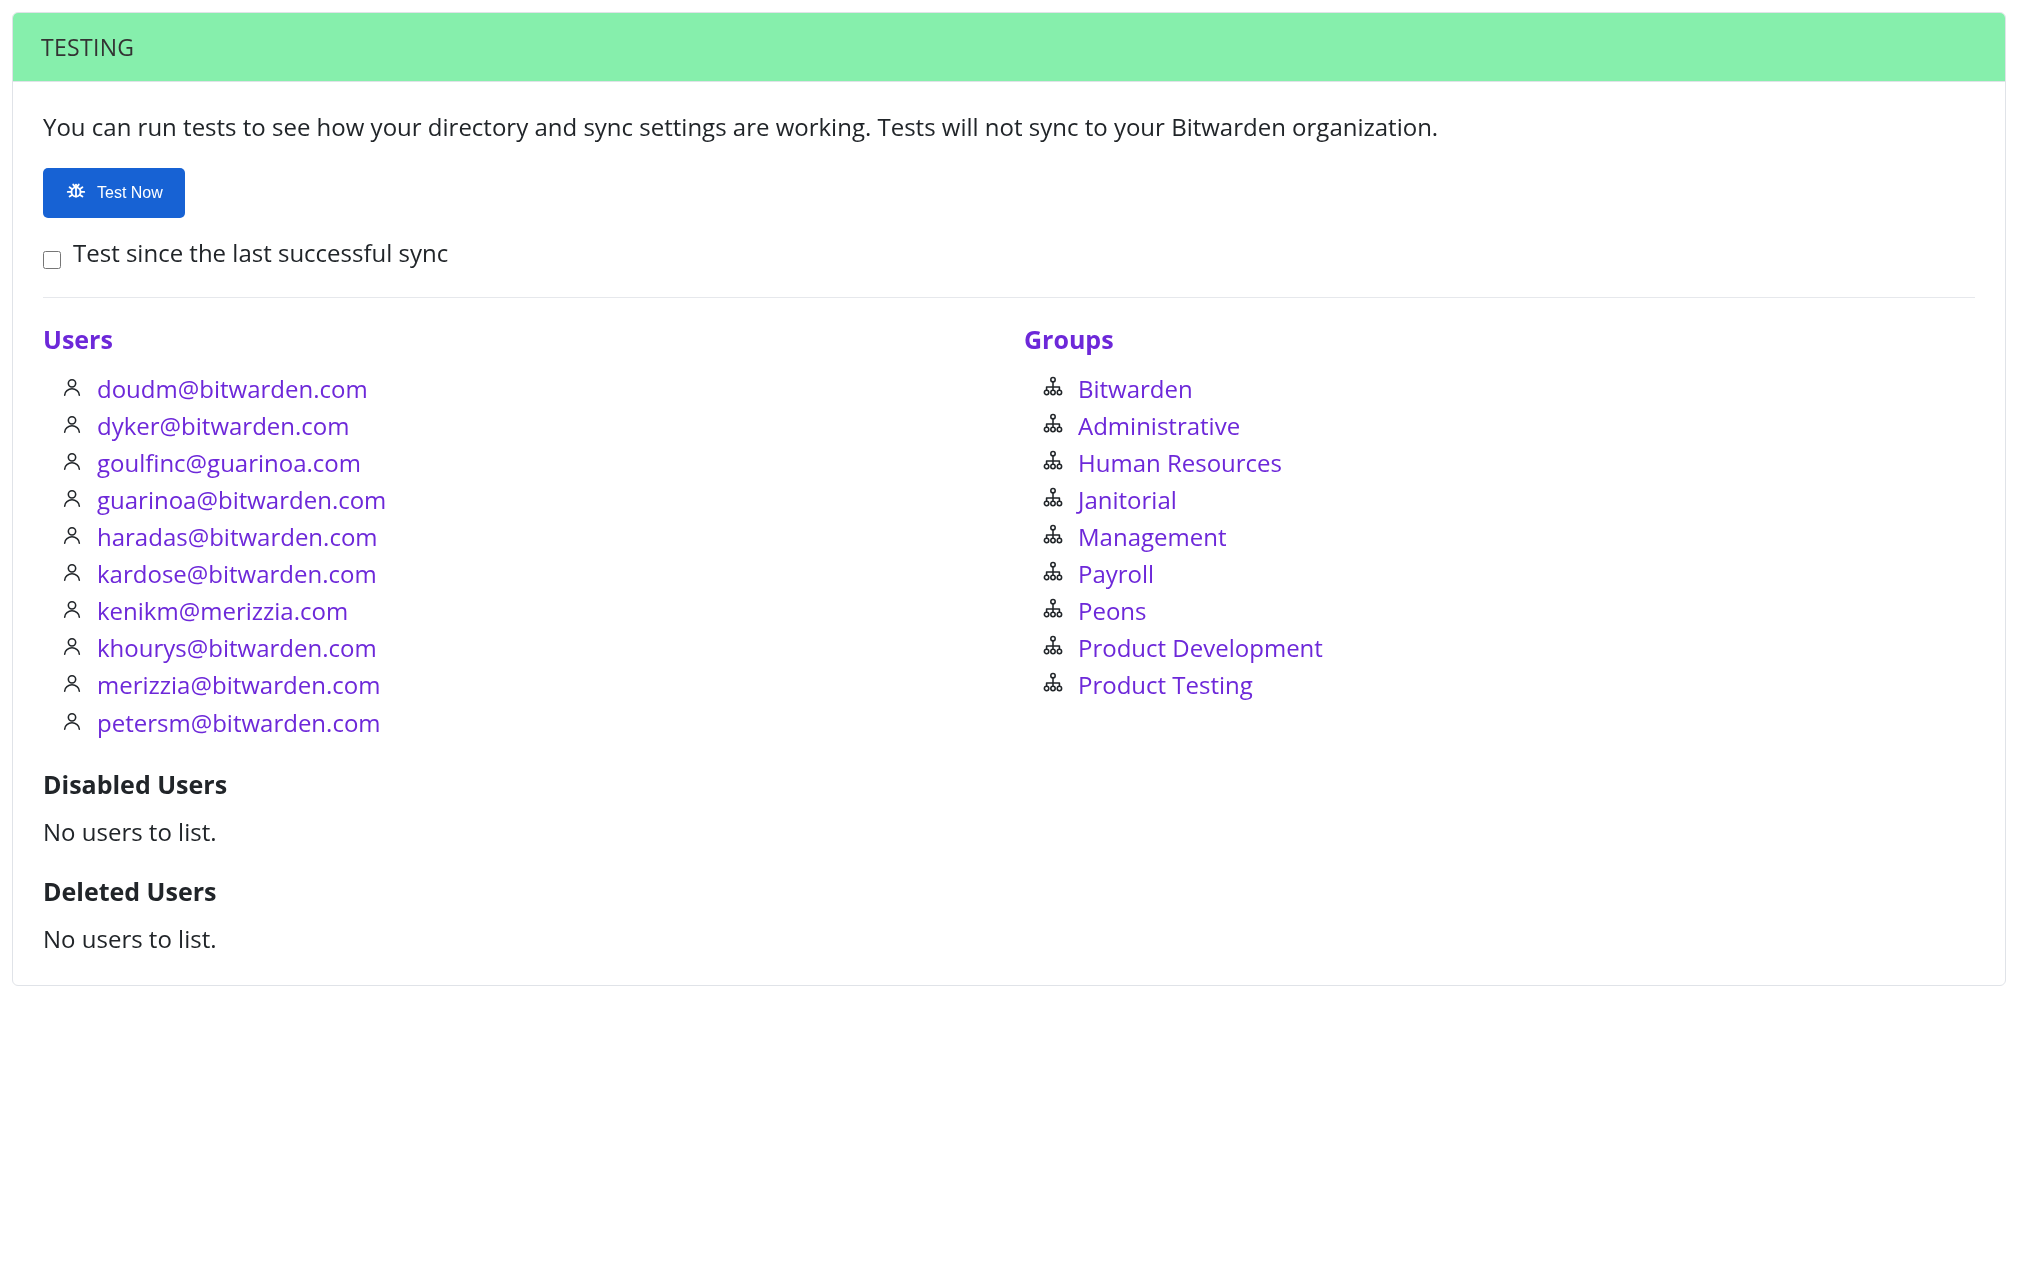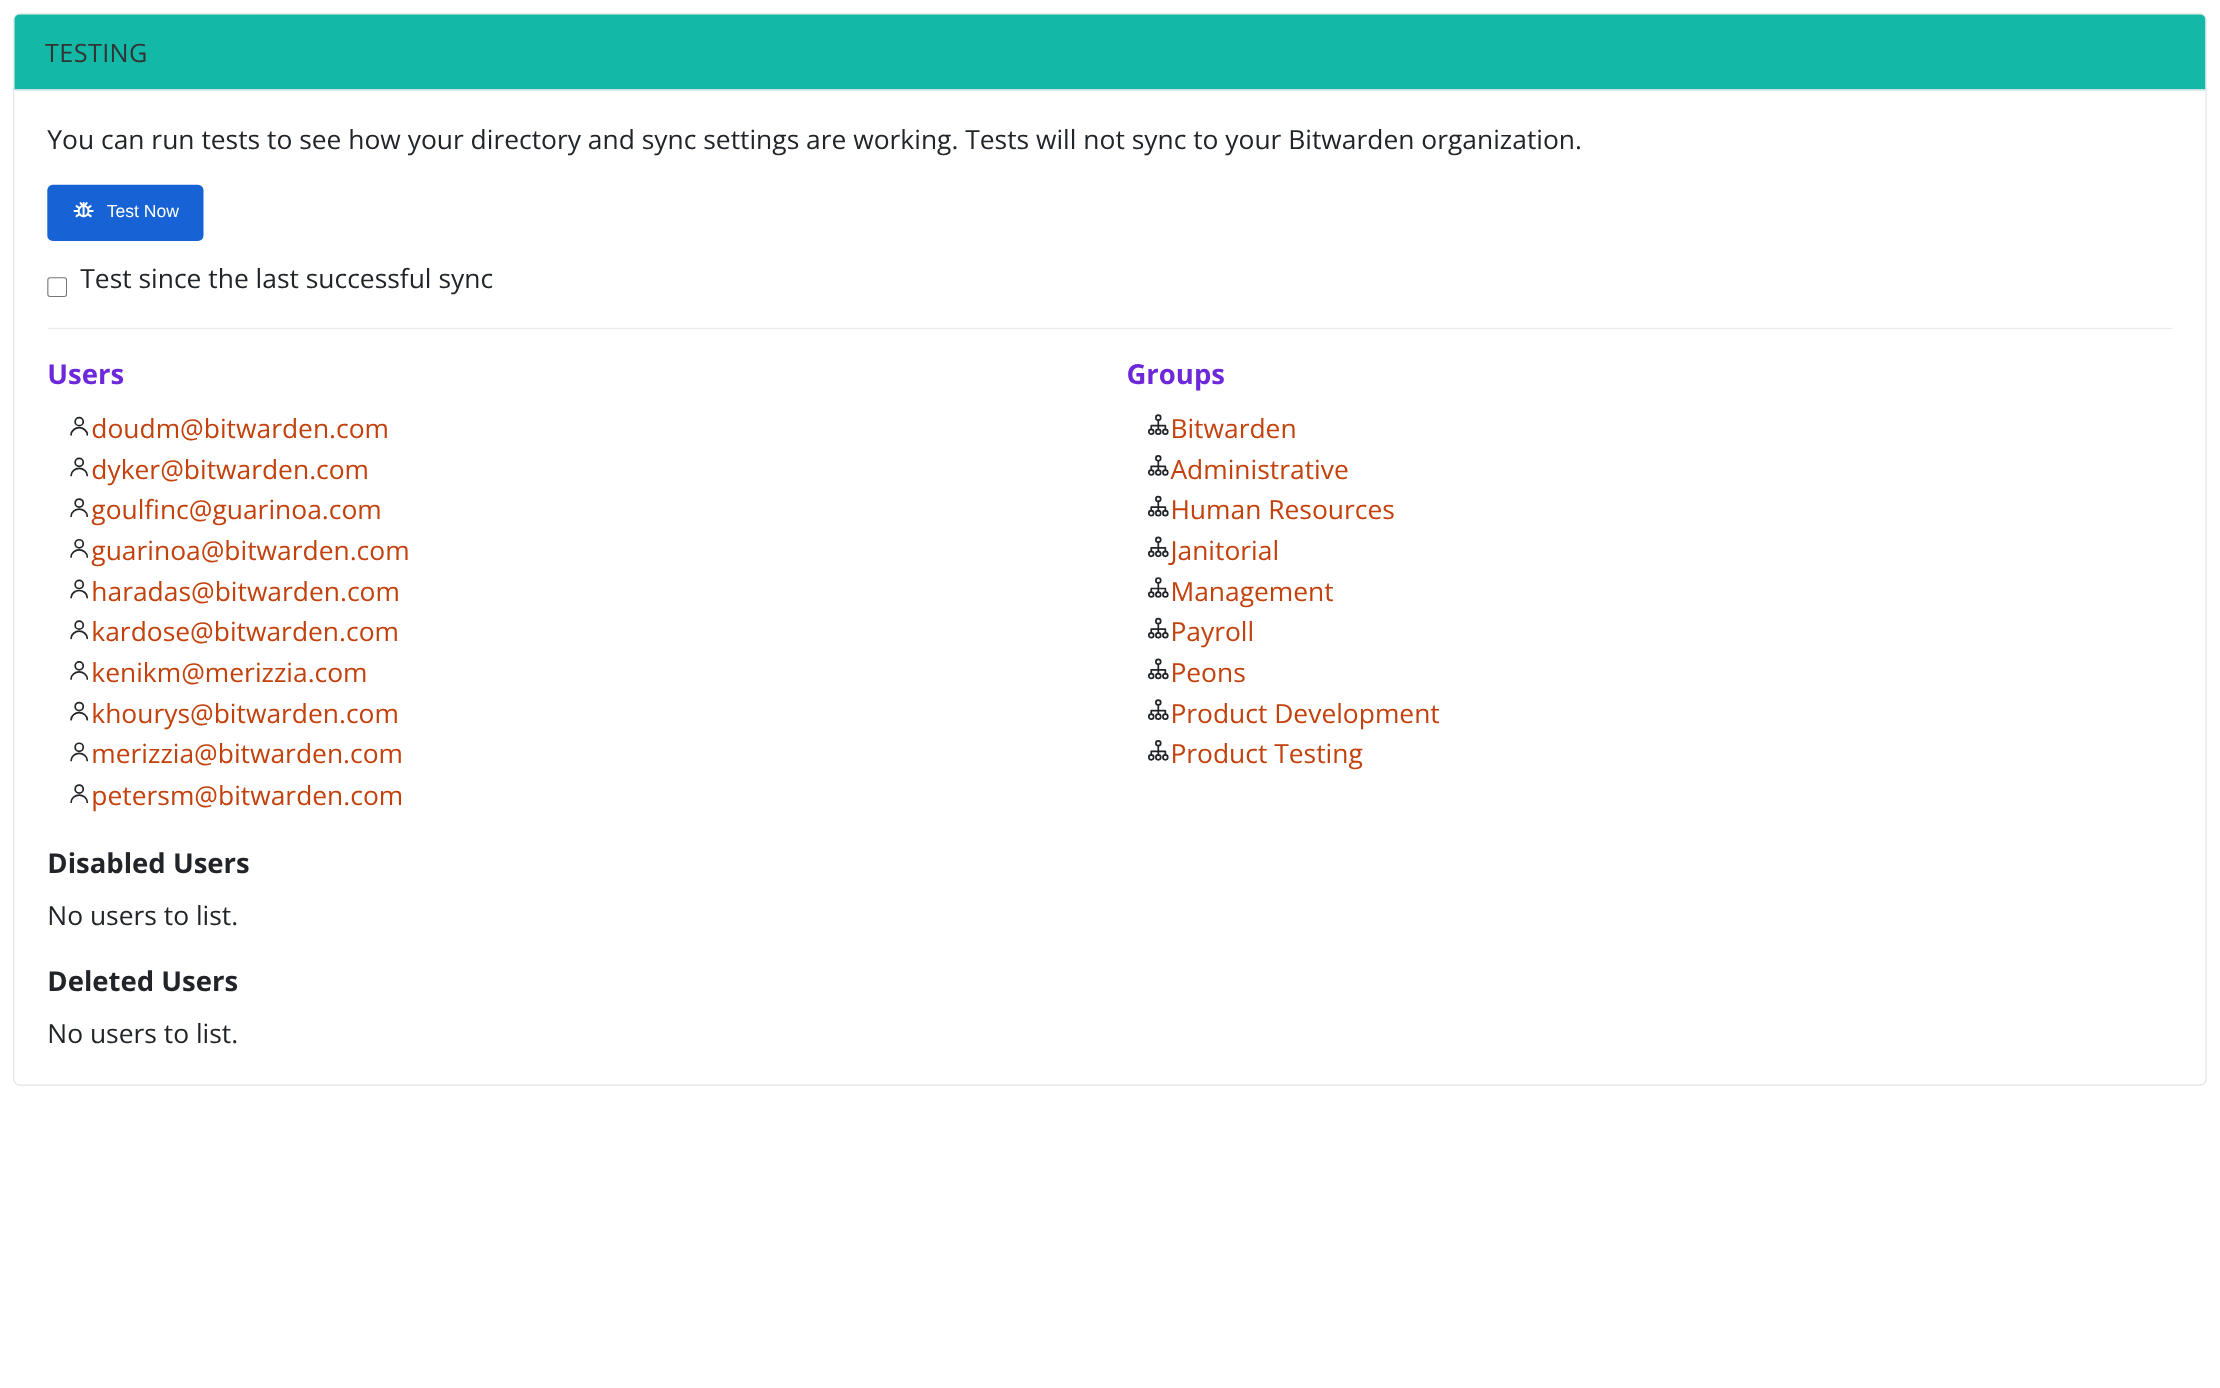--- a/index.html
+++ b/index.html
@@ -10,21 +10,21 @@
     font-size: 24px;
   }
   .card {
     border: 1px solid #e0e3e8;
     border-radius: 6px;
     margin: 12px;
     overflow: hidden;
     background: #ffffff;
   }
   .card-header {
-    background: #14b8a6;
+    background: #86efac;
     border-bottom: 1px solid #e0e3e8;
     padding: 18px 28px;
     text-transform: uppercase;
     font-size: 23px;
     color: #333;
     font-weight: 400;
     letter-spacing: 0.3px;
   }
   .card-body {
     padding: 28px 30px 30px 30px;
@@ -91,22 +91,23 @@
     margin-top: 26px;
     margin-bottom: 14px;
   }
   ul.item-list {
     list-style: none;
     padding-left: 18px;
   }
   ul.item-list li {
     display: flex;
     align-items: center;
-    font-size: 24px;
-    color: #c2410c;
+    gap: 14px;
+    font-size: 24px;
+    color: #6d28d9;
     padding: 2px 0;
     line-height: 1.38;
   }
   ul.item-list li svg {
     width: 22px;
     height: 22px;
     flex-shrink: 0;
   }
   .empty {
     font-size: 24px;

